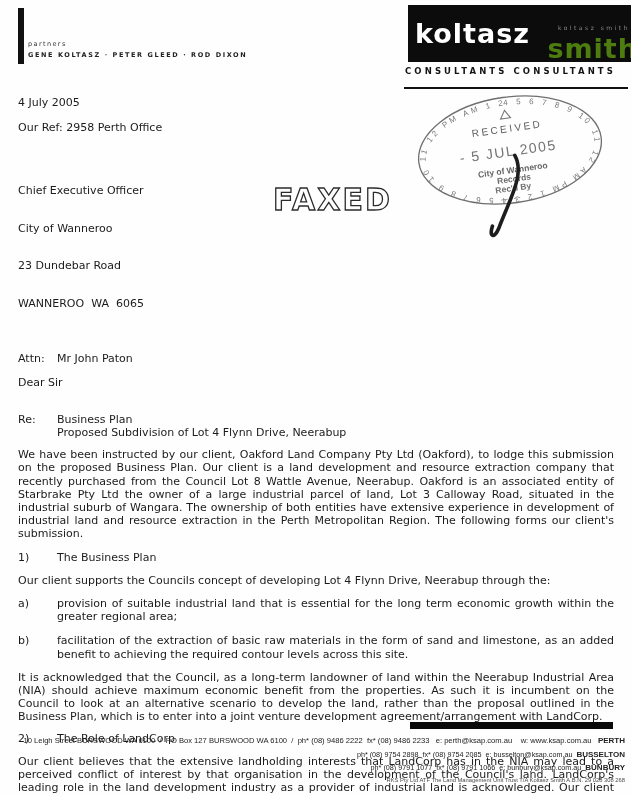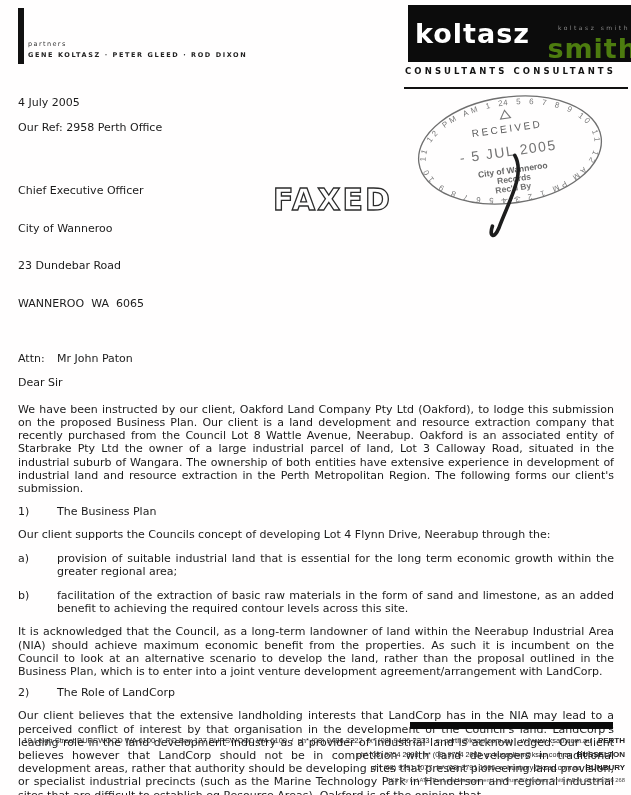--- a/index.html
+++ b/index.html
@@ -91,22 +91,29 @@
       <div>City of Wanneroo</div>
       <div>23 Dundebar Road</div>
       <div>WANNEROO  WA  6065</div>
     </div>
 
     <div class="row b" style="margin-bottom:10px">
       <div class="label-col">Attn:</div>
       <div>Mr John Paton</div>
     </div>
 
-    <div style="margin-bottom:14px">Dear Sir</div>
+    <div style="margin-bottom:24px">Dear Sir</div>
 
+    <div class="row b" style="margin-bottom:9px">
+      <div class="label-col">Re:</div>
+      <div>
+        <div>Business Plan</div>
+        <div>Proposed Subdivision of Lot 4 Flynn Drive, Neerabup</div>
+      </div>
+    </div>
 
     <div class="jp" style="margin-bottom:10px">We have been instructed by our client, Oakford Land Company Pty Ltd (Oakford), to lodge this submission on the proposed Business Plan. Our client is a land development and resource extraction company that recently purchased from the Council Lot 8 Wattle Avenue, Neerabup. Oakford is an associated entity of Starbrake Pty Ltd the owner of a large industrial parcel of land, Lot 3 Calloway Road, situated in the industrial suburb of Wangara. The ownership of both entities have extensive experience in development of industrial land and resource extraction in the Perth Metropolitan Region. The following forms our client's submission.</div>
 
     <div class="row b" style="margin-bottom:10px">
       <div class="label-col">1)</div>
       <div>The Business Plan</div>
     </div>
 
     <div class="jp" style="margin-bottom:10px">Our client supports the Councils concept of developing Lot 4 Flynn Drive, Neerabup through the:</div>
 

